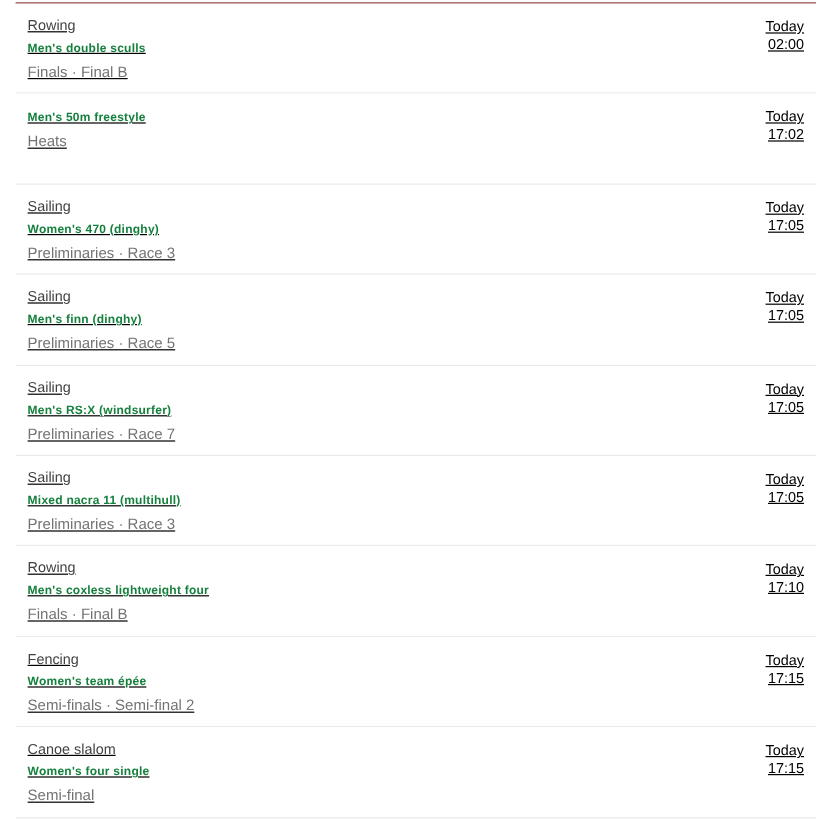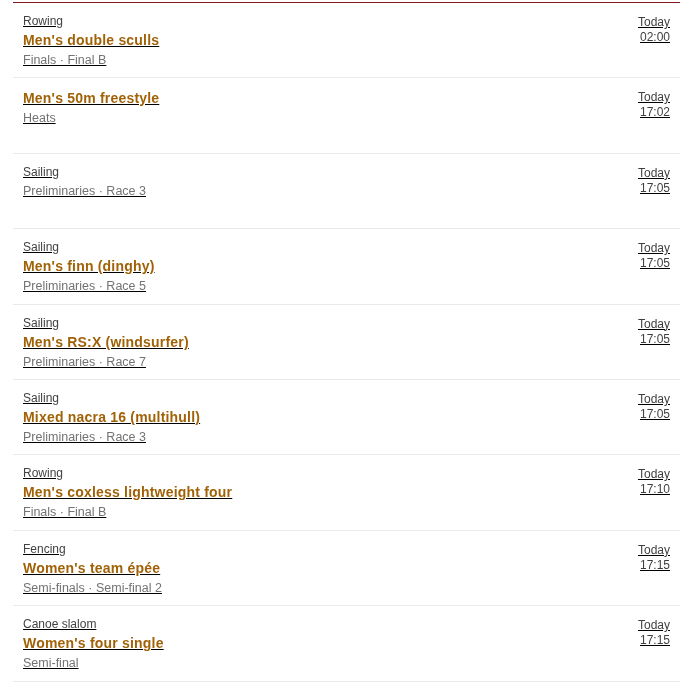--- a/index.html
+++ b/index.html
@@ -31,39 +31,39 @@
   }
   .event-left {
     min-width: 0;
   }
   .event-sport {
     font-size: 12px;
     line-height: 17px;
     color: #424242;
   }
   .event-title {
-    font-size: 14px;
+    font-size: 10px;
     font-weight: bold;
     line-height: 19px;
     padding-top: 1px;
-    color: #a16207;
+    color: #15803d;
     letter-spacing: 0.2px;
   }
   .event-round {
     font-size: 12.5px;
     line-height: 17px;
     padding-top: 2px;
     color: #737373;
   }
   .event-when {
     flex: none;
     text-align: right;
     font-size: 12px;
     line-height: 15px;
-    color: #404040;
+    color: #000000;
     padding-top: 2px;
   }
 </style>
 </head>
 <body>
 
 <div class="schedule-list">
 
   <div class="event-row">
     <div class="event-left">
@@ -84,20 +84,21 @@
     </div>
     <div class="event-when">
       <div>Today</div>
       <div>17:02</div>
     </div>
   </div>
 
   <div class="event-row">
     <div class="event-left">
       <div class="event-sport">Sailing</div>
+      <div class="event-title">Women's 470 (dinghy)</div>
       <div class="event-round">Preliminaries · Race 3</div>
     </div>
     <div class="event-when">
       <div>Today</div>
       <div>17:05</div>
     </div>
   </div>
 
   <div class="event-row">
     <div class="event-left">
@@ -119,21 +120,21 @@
     </div>
     <div class="event-when">
       <div>Today</div>
       <div>17:05</div>
     </div>
   </div>
 
   <div class="event-row">
     <div class="event-left">
       <div class="event-sport">Sailing</div>
-      <div class="event-title">Mixed nacra 16 (multihull)</div>
+      <div class="event-title">Mixed nacra 11 (multihull)</div>
       <div class="event-round">Preliminaries · Race 3</div>
     </div>
     <div class="event-when">
       <div>Today</div>
       <div>17:05</div>
     </div>
   </div>
 
   <div class="event-row">
     <div class="event-left">

